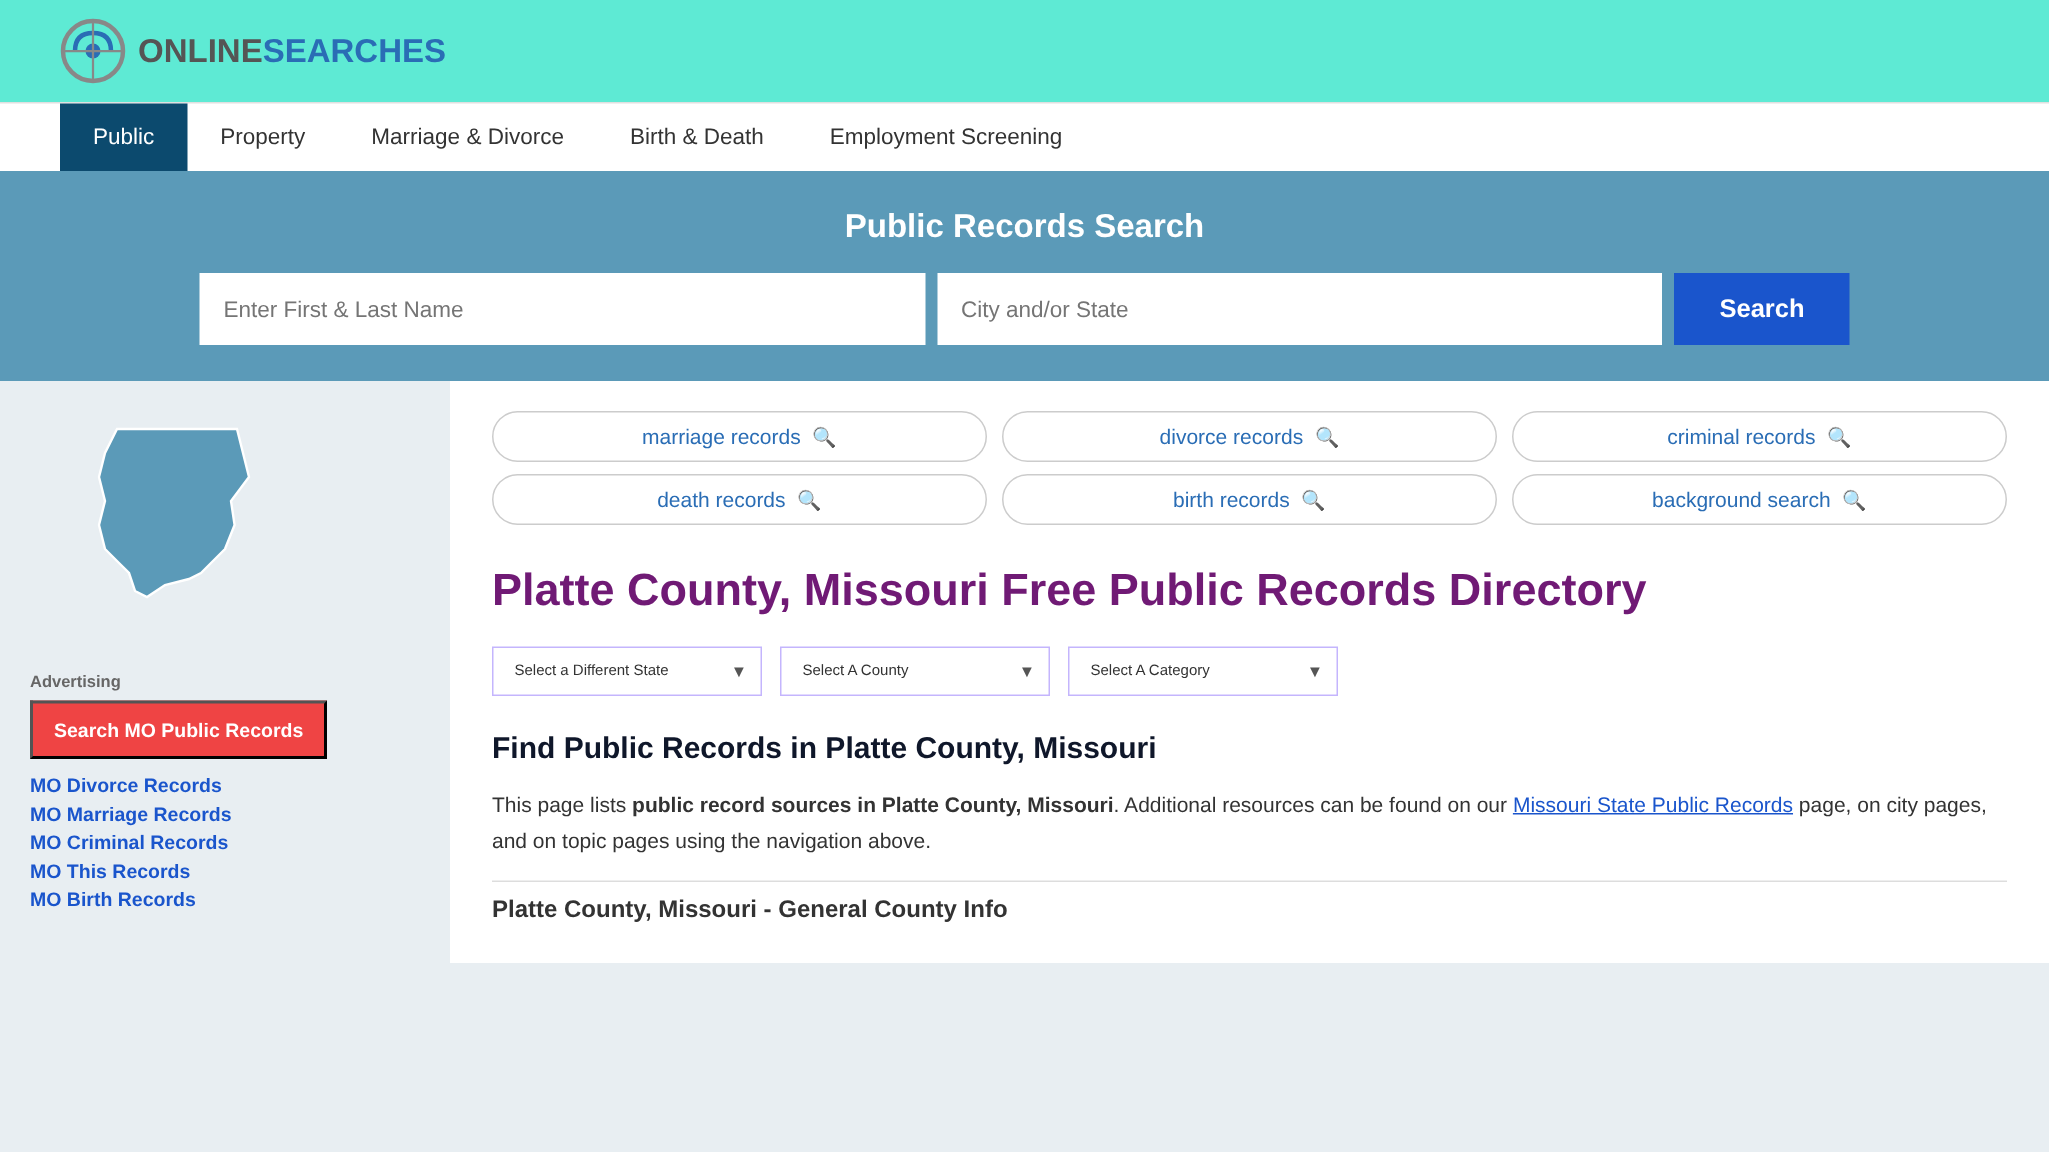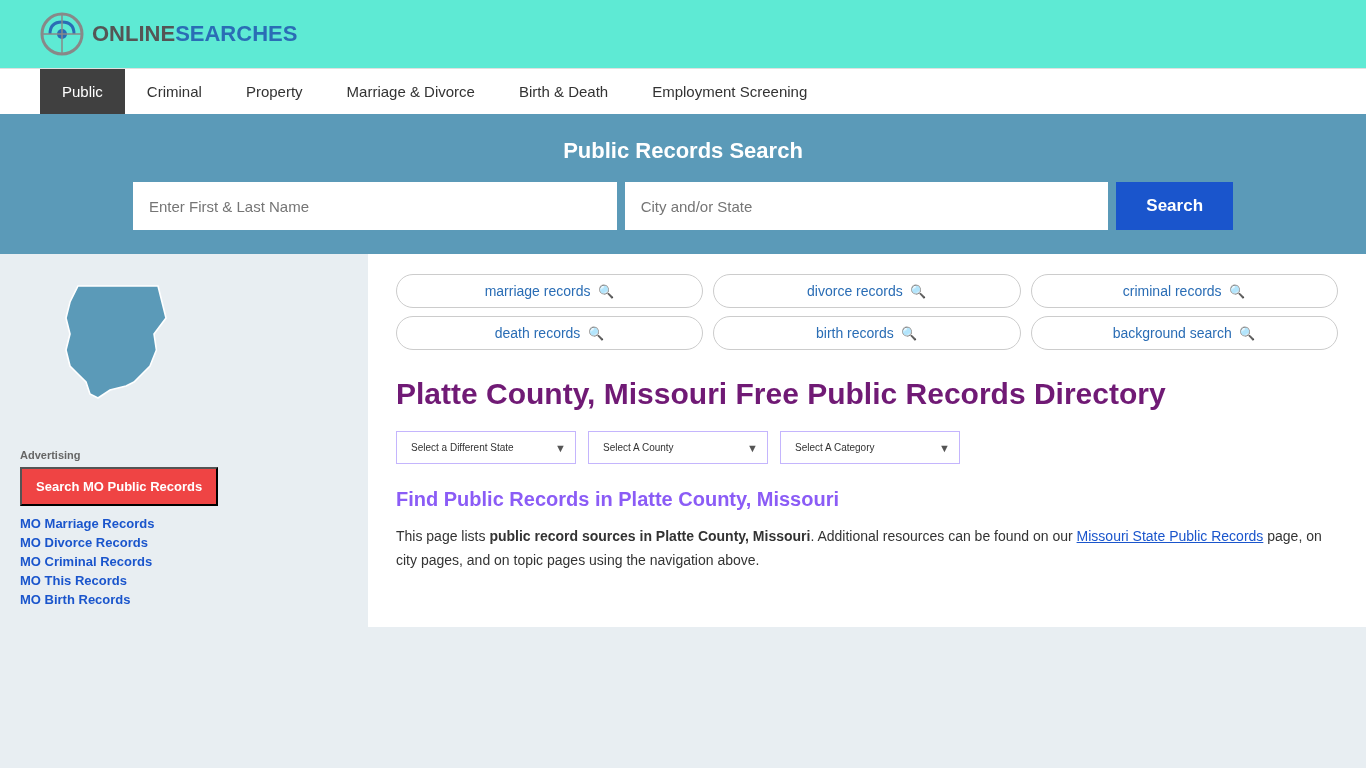--- a/index.html
+++ b/index.html
@@ -9,35 +9,35 @@
     .header { background: #5eead4; padding: 12px 40px; display: flex; align-items: center; }
     .logo-container { display: flex; align-items: center; gap: 8px; }
     .logo-icon { width: 44px; height: 44px; }
     .logo-text { font-size: 22px; font-weight: bold; }
     .logo-online { color: #555; }
     .logo-searches { color: #2a6db5; }
 
     
     .nav { background: #fff; display: flex; align-items: center; padding: 0 40px; border-top: 1px solid #e0e0e0; }
     .nav-item { padding: 14px 22px; cursor: pointer; font-size: 15px; font-weight: 500; color: #333; text-decoration: none; }
-    .nav-item.active { background: #404040; color: #fff; text-align: center; }
+    .nav-item.active { background: #0c4a6e; color: #fff; text-align: center; }
 
     
     .search-banner { background: #5b9ab8; padding: 24px 40px; }
     .search-banner-title { text-align: center; color: #fff; font-size: 22px; font-weight: bold; margin-bottom: 18px; }
     .search-form { display: flex; gap: 8px; max-width: 1100px; margin: 0 auto; }
     .search-input { flex: 1; padding: 14px 16px; font-size: 15px; border: none; outline: none; color: #999; }
     .search-input-city { flex: 1; padding: 14px 16px; font-size: 15px; border: none; outline: none; color: #999; }
     .search-btn { background: #1a55cc; color: #fff; border: none; padding: 14px 30px; font-size: 17px; font-weight: bold; cursor: pointer; white-space: nowrap; }
 
     
     .main-container { display: flex; gap: 0; max-width: 1366px; margin: 0 auto; }
 
     
-    .sidebar { width: 368px; min-width: 280px; padding: 16px 20px; background: #e8eef2; flex-shrink: 0; }
+    .sidebar { width: 300px; min-width: 280px; padding: 16px 20px; background: #e8eef2; flex-shrink: 0; }
     .state-map { margin-bottom: 16px; }
     .state-map svg { width: 180px; height: 160px; }
     .sidebar-ad-label { font-size: 11px; color: #666; margin-bottom: 6px; font-weight: bold; }
     .sidebar-ad-btn { background: #ef4444; color: #fff; padding: 10px 14px; font-size: 13px; font-weight: bold; display: block; margin-bottom: 10px; cursor: pointer; }
     .sidebar-link { display: block; color: #1a55cc; font-size: 13px; margin-bottom: 4px; text-decoration: none; font-weight: bold; }
 
     
     .content { flex: 1; background: #fff; padding: 20px 28px; }
 
     
@@ -50,21 +50,21 @@
     
     .content-title { font-size: 30px; font-weight: bold; color: #701a75; margin: 24px 0 18px 0; line-height: 1.3; }
 
     
     .dropdowns-row { display: flex; gap: 12px; margin-bottom: 24px; flex-wrap: wrap; }
     .dropdown-select { border: 1px solid #c4b5fd; padding: 10px 14px; font-size: 10px; color: #333; background: #fff; cursor: pointer; min-width: 180px; appearance: none; -webkit-appearance: none; }
     .dropdown-wrapper { position: relative; display: inline-block; }
     .dropdown-wrapper::after { content: '▼'; position: absolute; right: 10px; top: 50%; transform: translateY(-50%); font-size: 11px; color: #555; pointer-events: none; }
 
     
-    .find-title { font-size: 20px; font-weight: bold; color: #8b5cf6; margin-bottom: 14px; }
+    .find-title { font-size: 20px; font-weight: bold; color: #0f172a; margin-bottom: 14px; }
     .find-text { font-size: 14px; line-height: 1.7; color: #333; margin-bottom: 14px; }
     .find-text strong { font-weight: bold; }
     .find-text a { color: #1a55cc; text-align: center; }
     .section-heading { font-size: 16px; font-weight: bold; color: #333; padding: 10px 0 6px 0; border-top: 1px solid #ddd; margin-top: 8px; }
   </style>
 </head>
 <body>
 
 <div class="header">
   <div class="logo-container">
@@ -76,21 +76,20 @@
       <line x1="2" y1="22" x2="42" y2="22" stroke="#888" stroke-width="1.5"></line>
     </svg>
     <span class="logo-text">
       <span class="logo-online">ONLINE</span><span class="logo-searches">SEARCHES</span>
     </span>
   </div>
 </div>
 
 <nav class="nav">
   <a class="nav-item active">Public</a>
-  <a class="nav-item">Criminal</a>
   <a class="nav-item">Property</a>
   <a class="nav-item">Marriage &amp; Divorce</a>
   <a class="nav-item">Birth &amp; Death</a>
   <a class="nav-item">Employment Screening</a>
 </nav>
 
 <div class="search-banner">
   <div class="search-banner-title">Public Records Search</div>
   <div class="search-form">
     <input class="search-input" type="text" placeholder="Enter First &amp; Last Name" style="">
@@ -102,22 +101,22 @@
 <div class="main-container">
 
   <div class="sidebar">
     <div class="state-map">
       <svg viewBox="0 0 200 200">
         <polygon points="60,20 160,20 165,40 170,60 155,80 158,100 150,120 140,130 130,140 120,145 100,150 85,160 75,155 70,140 60,130 50,120 45,100 50,80 45,60 50,40" fill="#5b9ab8" stroke="#fff" stroke-width="2"></polygon>
       </svg>
     </div>
     <div class="sidebar-ad-label">Advertising</div>
     <button class="sidebar-ad-btn">Search MO Public Records</button>
+    <a class="sidebar-link">MO Divorce Records</a>
     <a class="sidebar-link">MO Marriage Records</a>
-    <a class="sidebar-link">MO Divorce Records</a>
     <a class="sidebar-link">MO Criminal Records</a>
     <a class="sidebar-link">MO This Records</a>
     <a class="sidebar-link">MO Birth Records</a>
   </div>
 
   <div class="content">
 
     <div class="search-tags-row">
       <div class="search-tag">
         <a>marriage records</a>
@@ -165,15 +164,16 @@
           <option>Select A Category</option>
         </select>
       </div>
     </div>
 
     <div class="find-title">Find Public Records in Platte County, Missouri</div>
     <p class="find-text">
       <span>This page lists </span><strong>public record sources in Platte County, Missouri</strong><span>. Additional resources can be found on our </span><a href="#">Missouri State Public Records</a><span> page, on city pages, and on topic pages using the navigation above.</span>
     </p>
 
+    <div class="section-heading">Platte County, Missouri - General County Info</div>
 
   </div>
 </div>
 
 </body></html>

